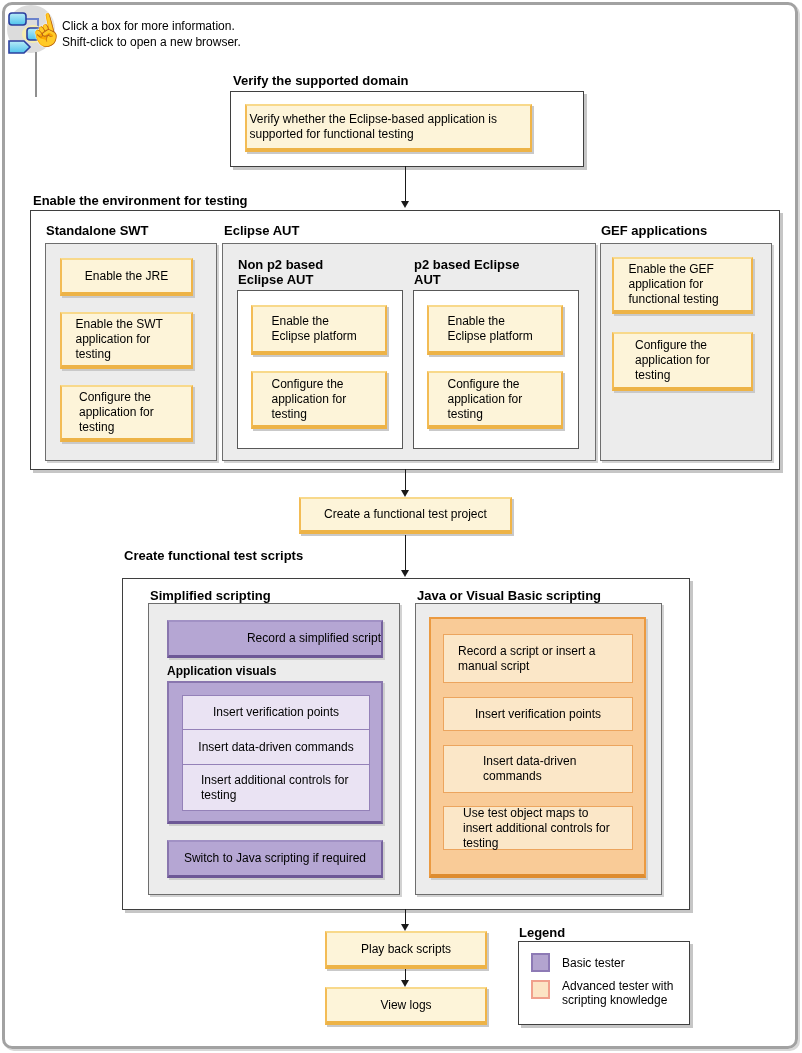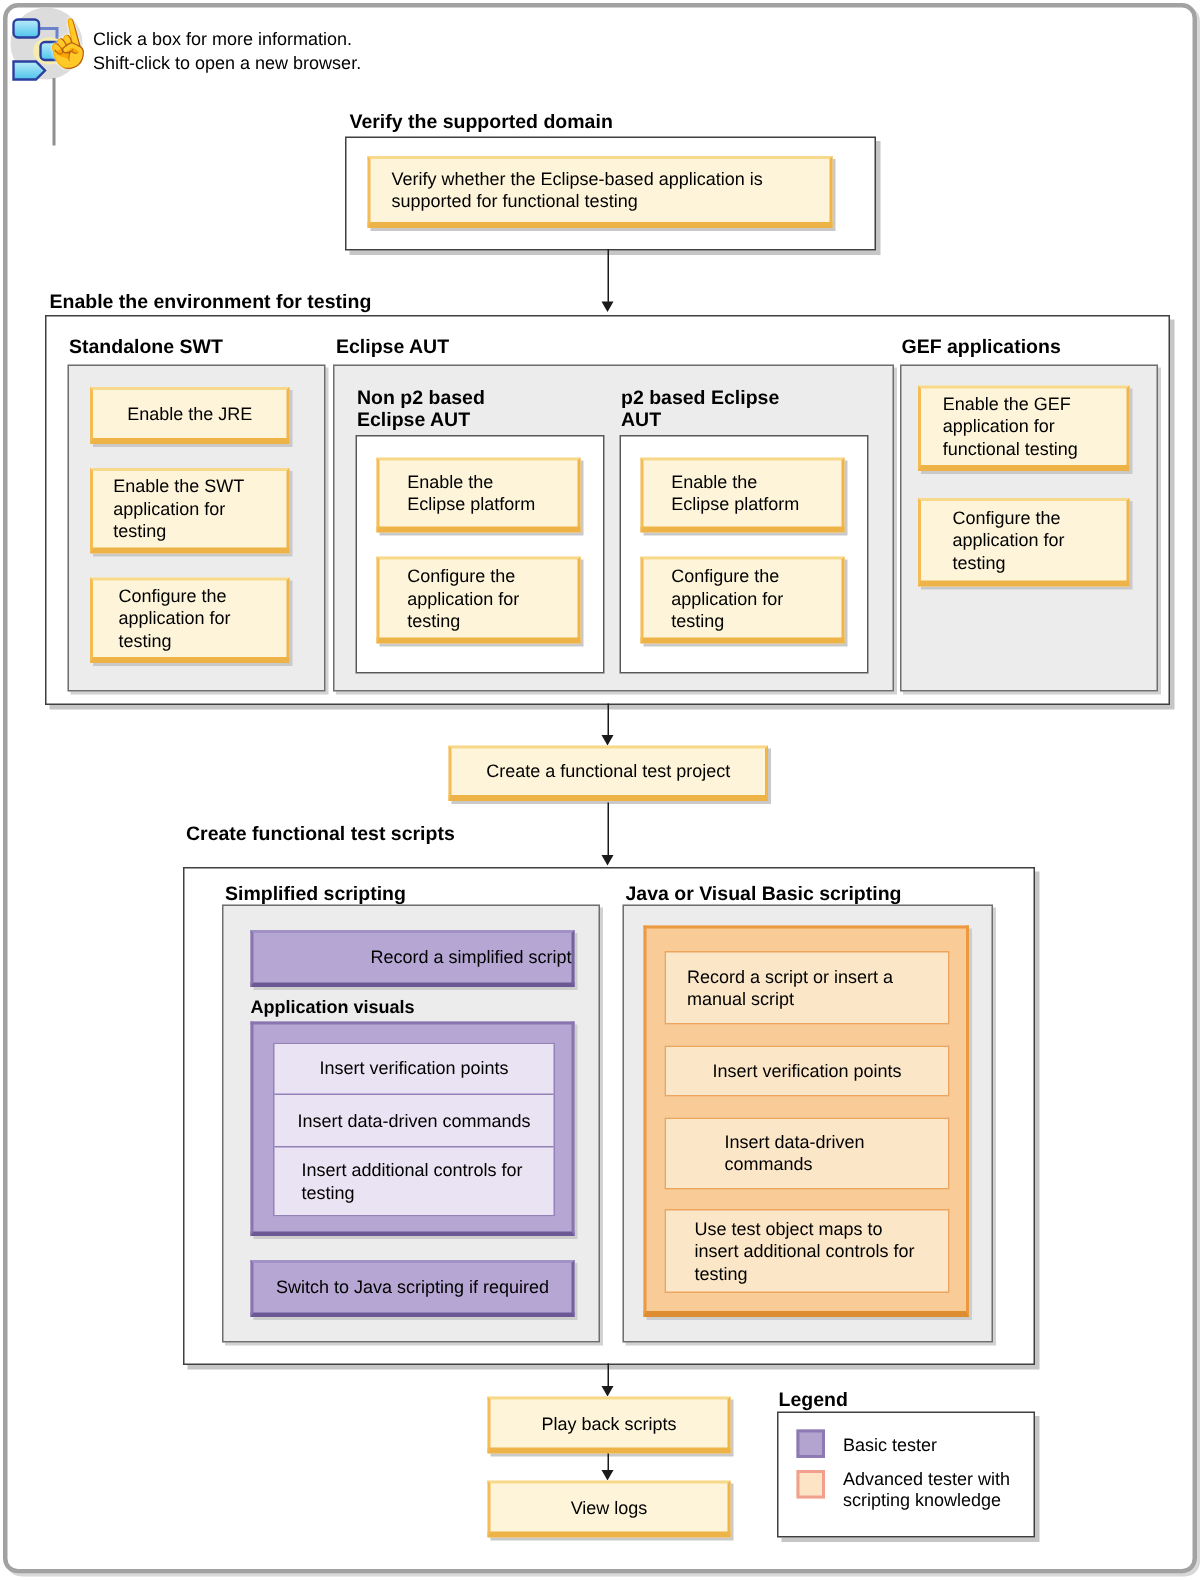--- a/index.html
+++ b/index.html
@@ -69,21 +69,21 @@
   <span class="hand">☝</span>
   <div class="icon-line"></div>
 
   <div class="note" style="left:62px;top:18px;">
     <div>Click a box for more information.</div>
     <div>Shift-click to open a new browser.</div>
   </div>
 
   <div class="hdg" style="left:233px;top:73px;">Verify the supported domain</div>
   <div class="box-white" style="left:230px;top:91px;width:352px;height:74px;"></div>
-  <div class="btn btn-yellow" style="left:245px;top:104px;width:310px;height:48px;">
+  <div class="btn btn-yellow" style="left:245px;top:104px;width:287px;height:48px;">
     <span class="tl" style="width:278px;">Verify whether the Eclipse-based application is supported for functional testing</span>
   </div>
 
   <div class="varrow" style="left:401px;top:166px;height:42px;">
     <div class="vline"></div>
       <div class="vhead"></div>
   </div>
 
   <div class="hdg" style="left:33px;top:193px;">Enable the environment for testing</div>
   <div class="box-white" style="left:30px;top:210px;width:748px;height:258px;"></div>
@@ -174,21 +174,21 @@
   <div class="container-orange" style="left:429px;top:617px;width:217px;height:261px;"></div>
   <div class="btn btn-orange" style="left:443px;top:634px;width:190px;height:49px;">
     <span class="tl" style="width:160px;">Record a script or insert a manual script</span>
   </div>
   <div class="btn btn-orange" style="left:443px;top:697px;width:190px;height:34px;">
     <span>Insert verification points</span>
   </div>
   <div class="btn btn-orange" style="left:443px;top:745px;width:190px;height:48px;">
     <span class="tl" style="width:110px;">Insert data-driven commands</span>
   </div>
-  <div class="btn btn-orange" style="left:443px;top:806px;width:190px;height:56px;">
+  <div class="btn btn-orange" style="left:443px;top:806px;width:190px;height:44px;">
     <span class="tl" style="width:150px;">Use test object maps to insert additional controls for testing</span>
   </div>
 
   <div class="varrow" style="left:401px;top:909px;height:22px;">
     <div class="vline"></div>
       <div class="vhead"></div>
   </div>
 
   <div class="btn btn-yellow" style="left:325px;top:931px;width:162px;height:38px;">
     <span>Play back scripts</span>

